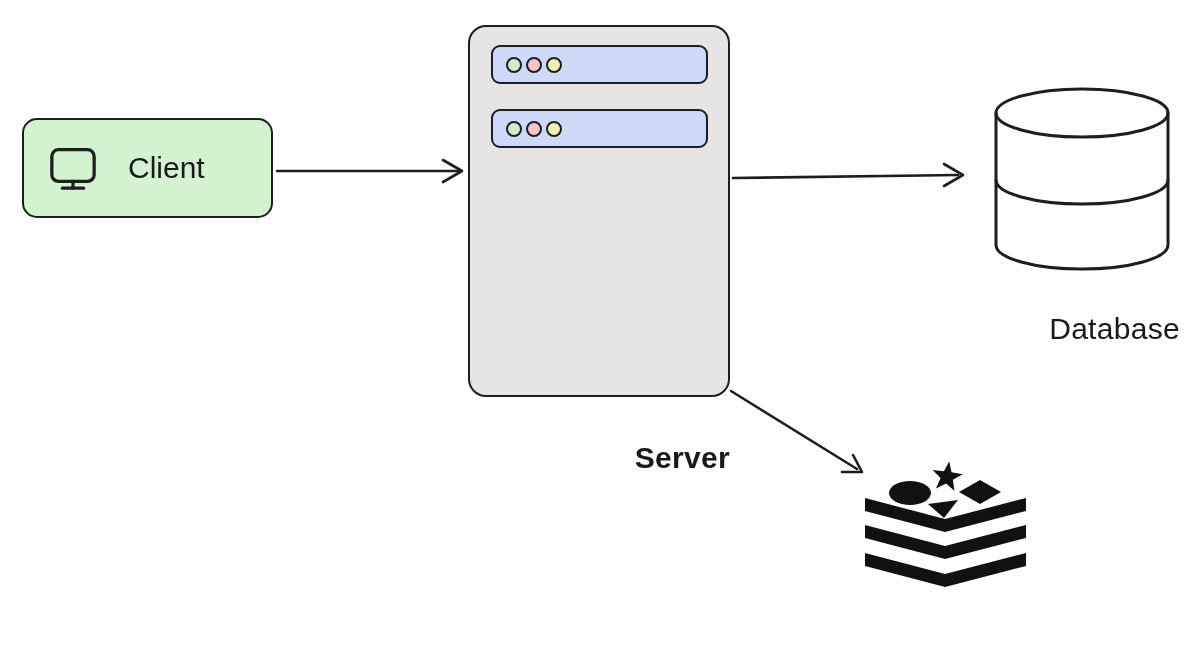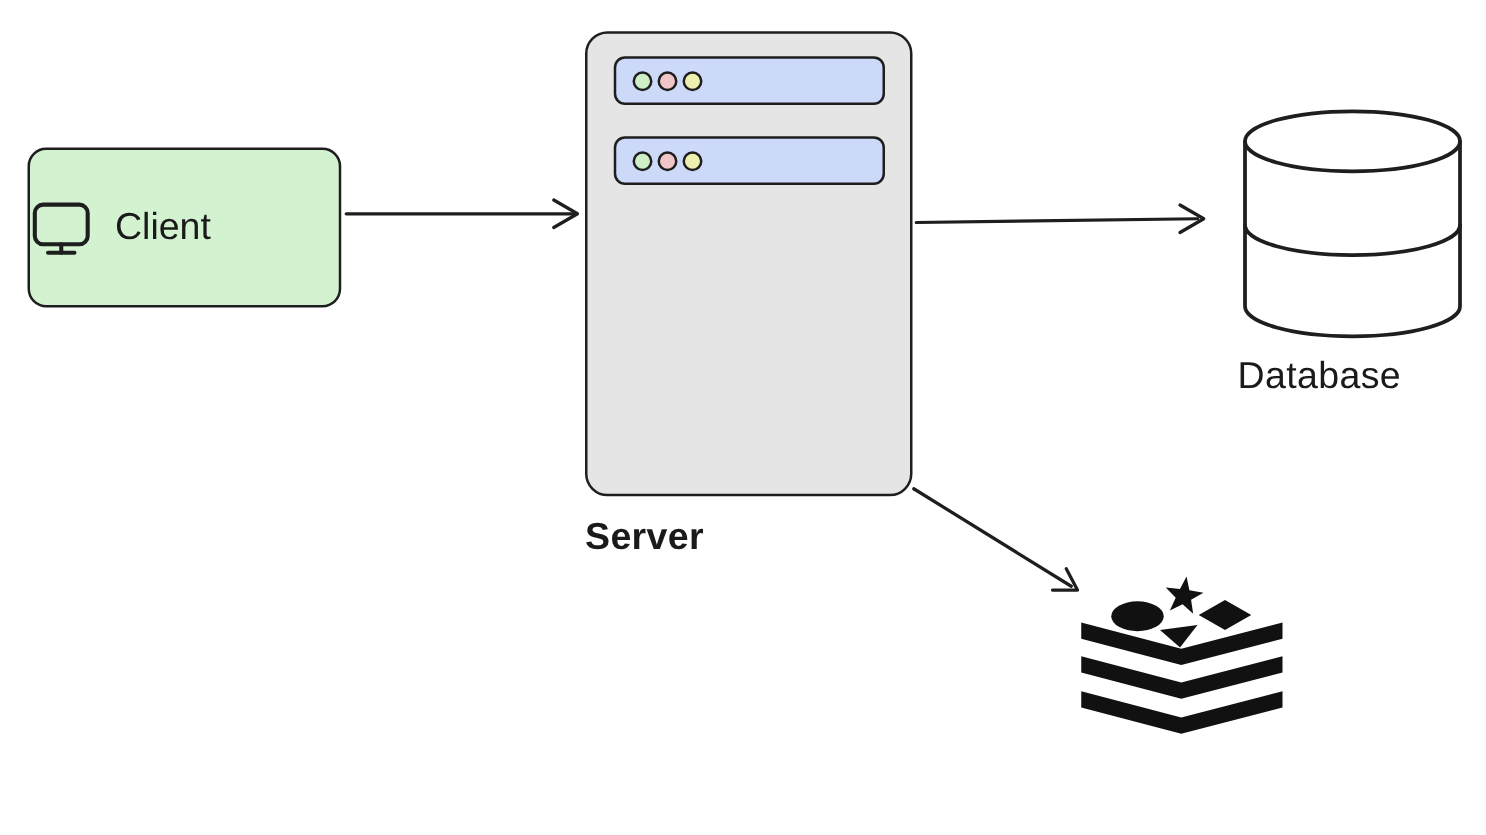--- a/index.html
+++ b/index.html
@@ -10,40 +10,42 @@
   }
   .canvas {
     position: relative;
     width: 1189px;
     height: 668px;
     background: var(--background, #ffffff);
     overflow: hidden;
   }
   .node-label {
     position: absolute;
-    text-align: left;
+    text-align: right;
     font-size: 30px;
     color: var(--label_color, #1a1a1a);
     letter-spacing: 0.3px;
     user-select: none;
+    margin-top: 28px;
   }
   
   .client-node {
     position: absolute;
     left: 22px;
     top: 118px;
     width: 251px;
-    height: 128px;
+    height: 100px;
     box-sizing: border-box;
     background: var(--client_fill, #d3f2d0);
     border: 2.5px solid var(--stroke, #1e1e1e);
     border-radius: 15px;
     display: flex;
     align-items: center;
-    gap: 18px;
+    padding-left: 24px;
+    gap: 30px;
   }
   .client-node .label-inline {
     font-size: 30px;
     color: var(--label_color, #1a1a1a);
   }
   
   .server-node {
     position: absolute;
     left: 468px;
     top: 25px;

